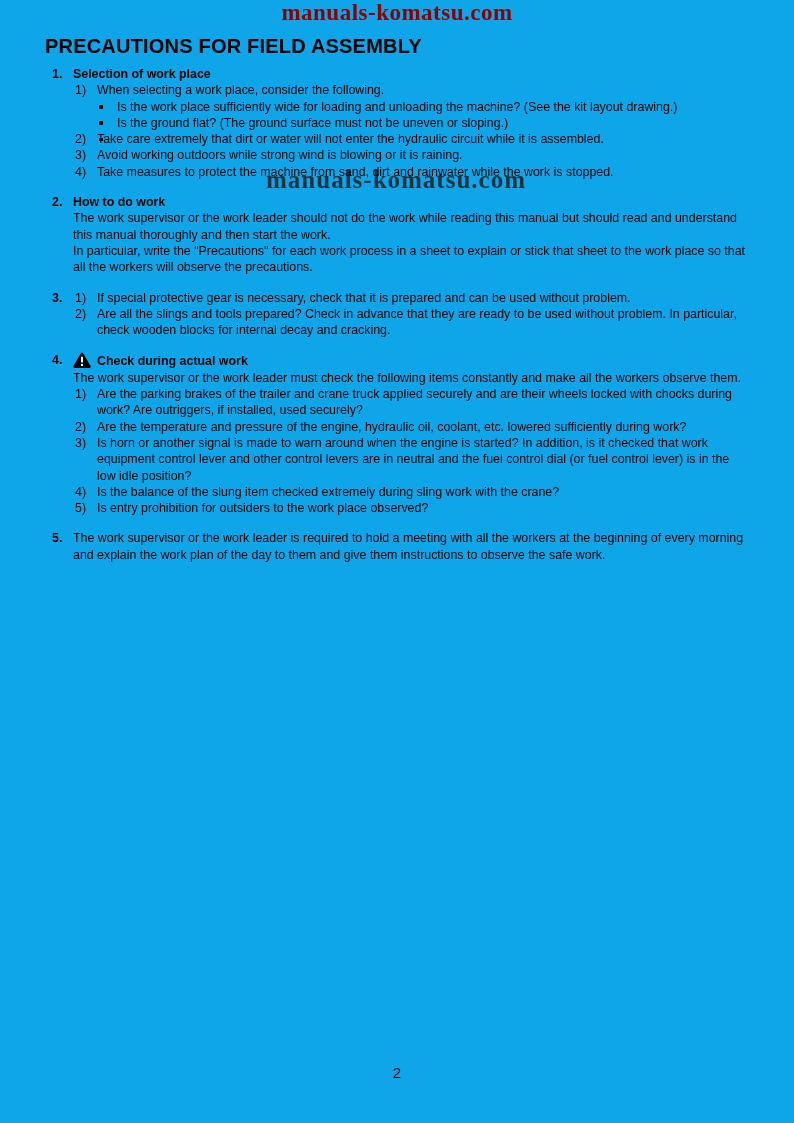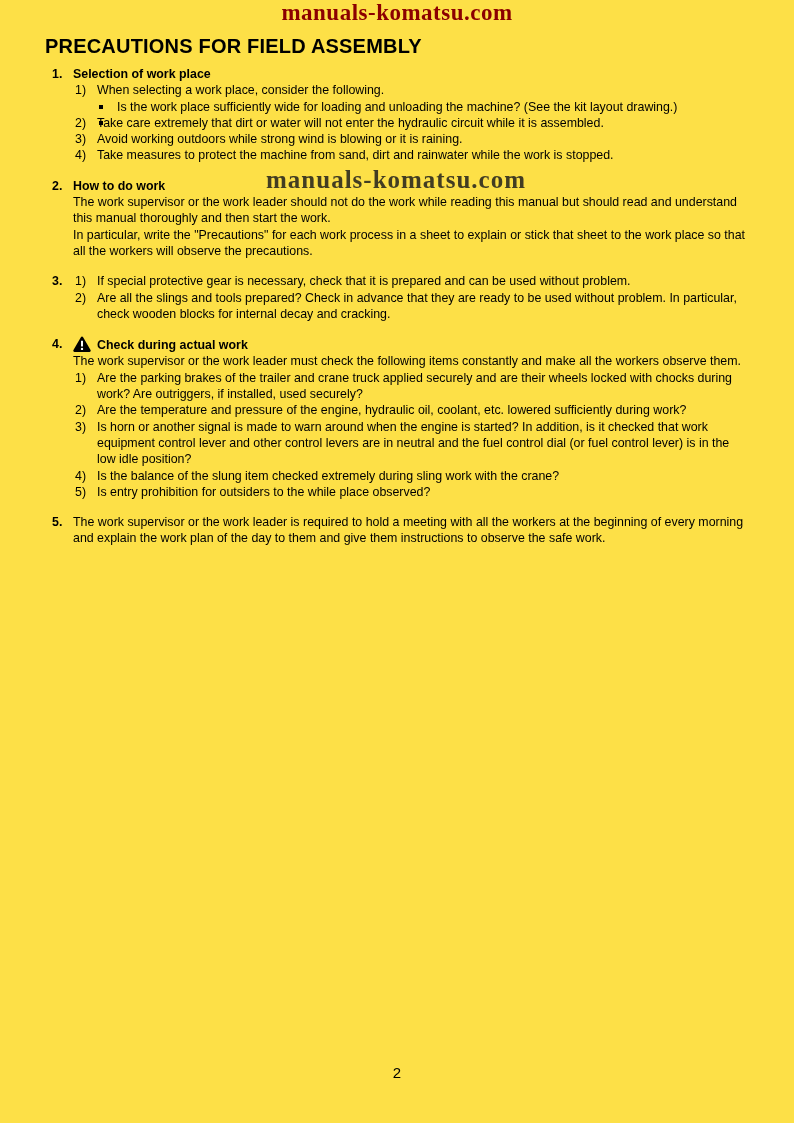--- a/index.html
+++ b/index.html
@@ -1,20 +1,20 @@
 <!DOCTYPE html>
 <html><head>
 <meta charset="utf-8">
 <style>
   html,body { margin:0; padding:0; background:#e8e8e8; }
   .page {
     position:relative;
     width:794px; height:1123px;
     margin:0 auto;
-    background:#fde047;
+    background:#0ea5e9;
     font-family:"Liberation Sans", sans-serif;
     color:#000;
     overflow:hidden;
   }
   .content {
     position:absolute;
     left:45px; top:37px;
     width:705px;
   }
   .doc-title {
@@ -91,20 +91,21 @@
     <h1 class="doc-title">PRECAUTIONS FOR FIELD ASSEMBLY</h1>
     <div>
         <div class="section">
           <span class="sec-num">1.</span>
           <div class="sec-head"><span>Selection of work place</span></div>
           <div class="item">
             <span class="item-num">1)</span>
             <div class="item-text">When selecting a work place, consider the following.</div>
             <div class="bullet"><span class="bullet-marker"></span><span>Is the work place sufficiently wide for loading and unloading the machine?  (See the kit layout drawing.)</span></div>
             <div class="bullet"><span class="bullet-marker"></span></div>
+            <div class="bullet"><span class="bullet-marker"></span><span>Is the ground flat?  (The ground surface must not be uneven or sloping.)</span></div>
             <div class="bullet"><span class="bullet-marker"></span></div>
           </div>
           <div class="item">
             <span class="item-num">2)</span>
             <div class="item-text">Take care extremely that dirt or water will not enter the hydraulic circuit while it is assembled.</div>
           </div>
           <div class="item">
             <span class="item-num">3)</span>
             <div class="item-text">Avoid working outdoors while strong wind is blowing or it is raining.</div>
           </div>
@@ -149,21 +150,21 @@
           <div class="item">
             <span class="item-num">3)</span>
             <div class="item-text">Is horn or another signal is made to warn around when the engine is started?  In addition, is it checked that work equipment control lever and other control levers are in neutral and the fuel control dial (or fuel control lever) is in the low idle position?</div>
           </div>
           <div class="item">
             <span class="item-num">4)</span>
             <div class="item-text">Is the balance of the slung item checked extremely during sling work with the crane?</div>
           </div>
           <div class="item">
             <span class="item-num">5)</span>
-            <div class="item-text">Is entry prohibition for outsiders to the while place observed?</div>
+            <div class="item-text">Is entry prohibition for outsiders to the work place observed?</div>
           </div>
         </div>
         <div class="section">
           <span class="sec-num">5.</span>
           <div class="para">The work supervisor or the work leader is required to hold a meeting with all the workers at the beginning of every morning and explain the work plan of the day to them and give them instructions to observe the safe work.</div>
         </div>
       </div>
   </div>
 
   <div class="page-number">2</div>

